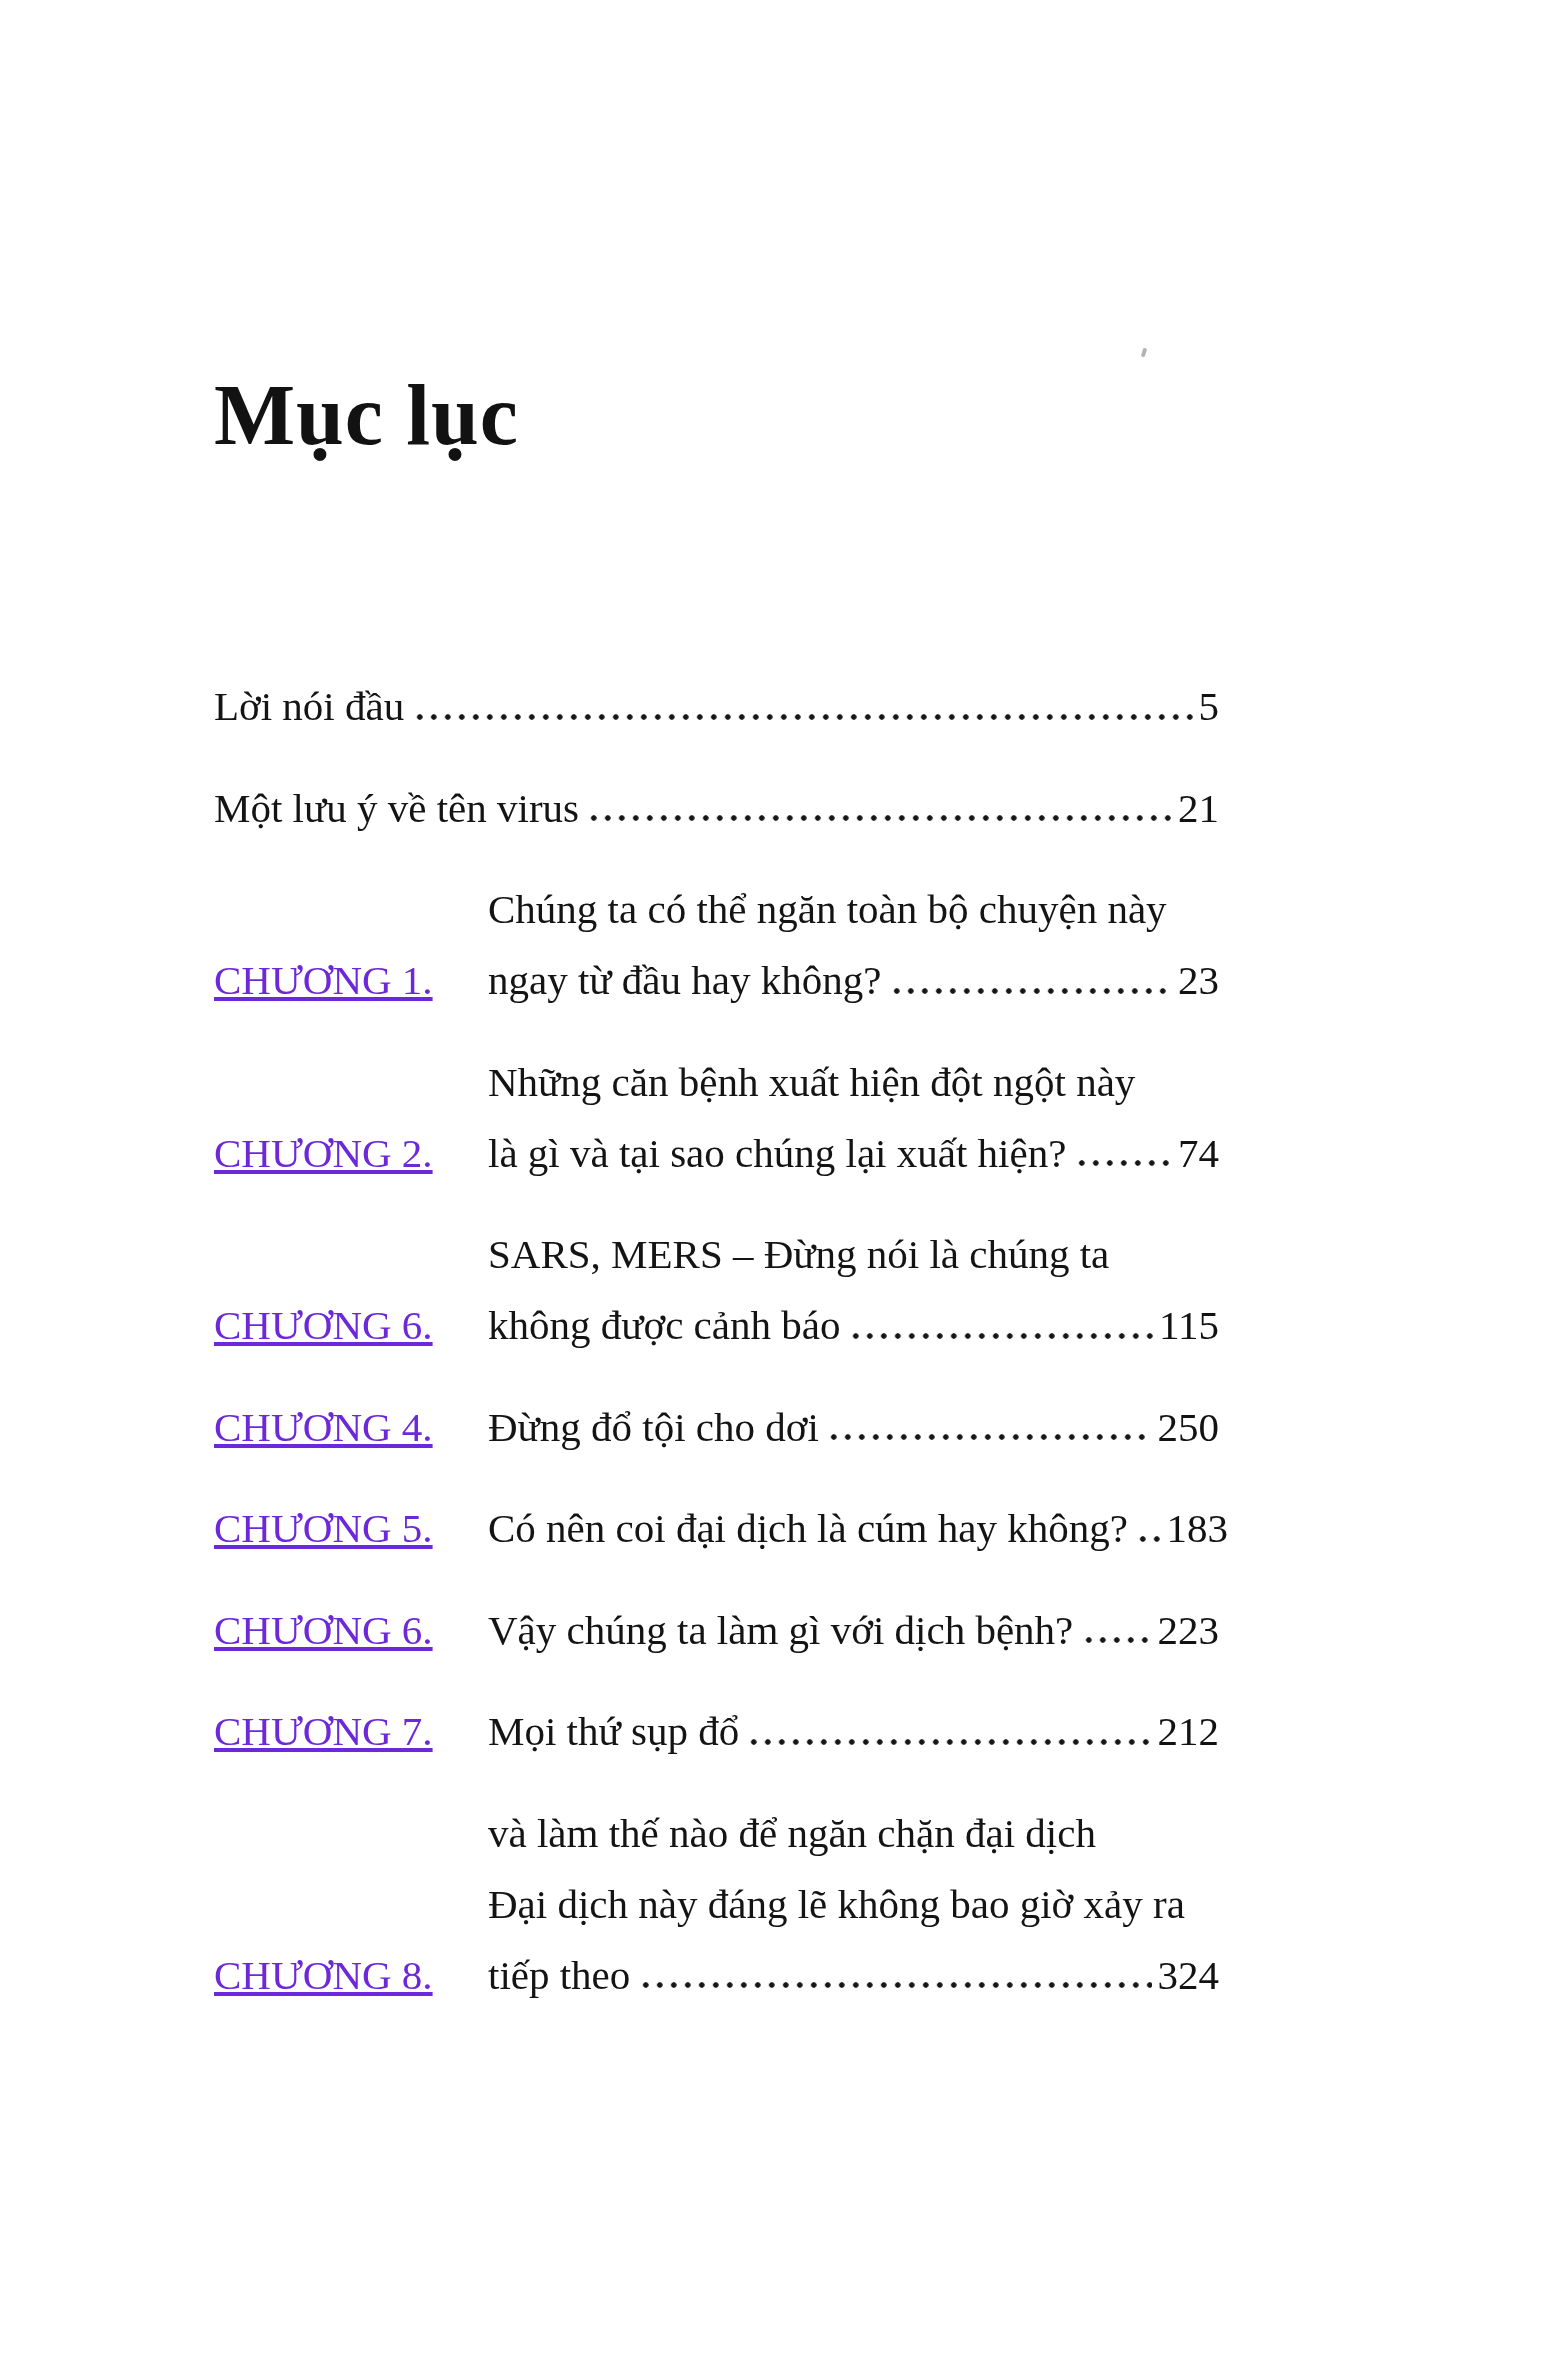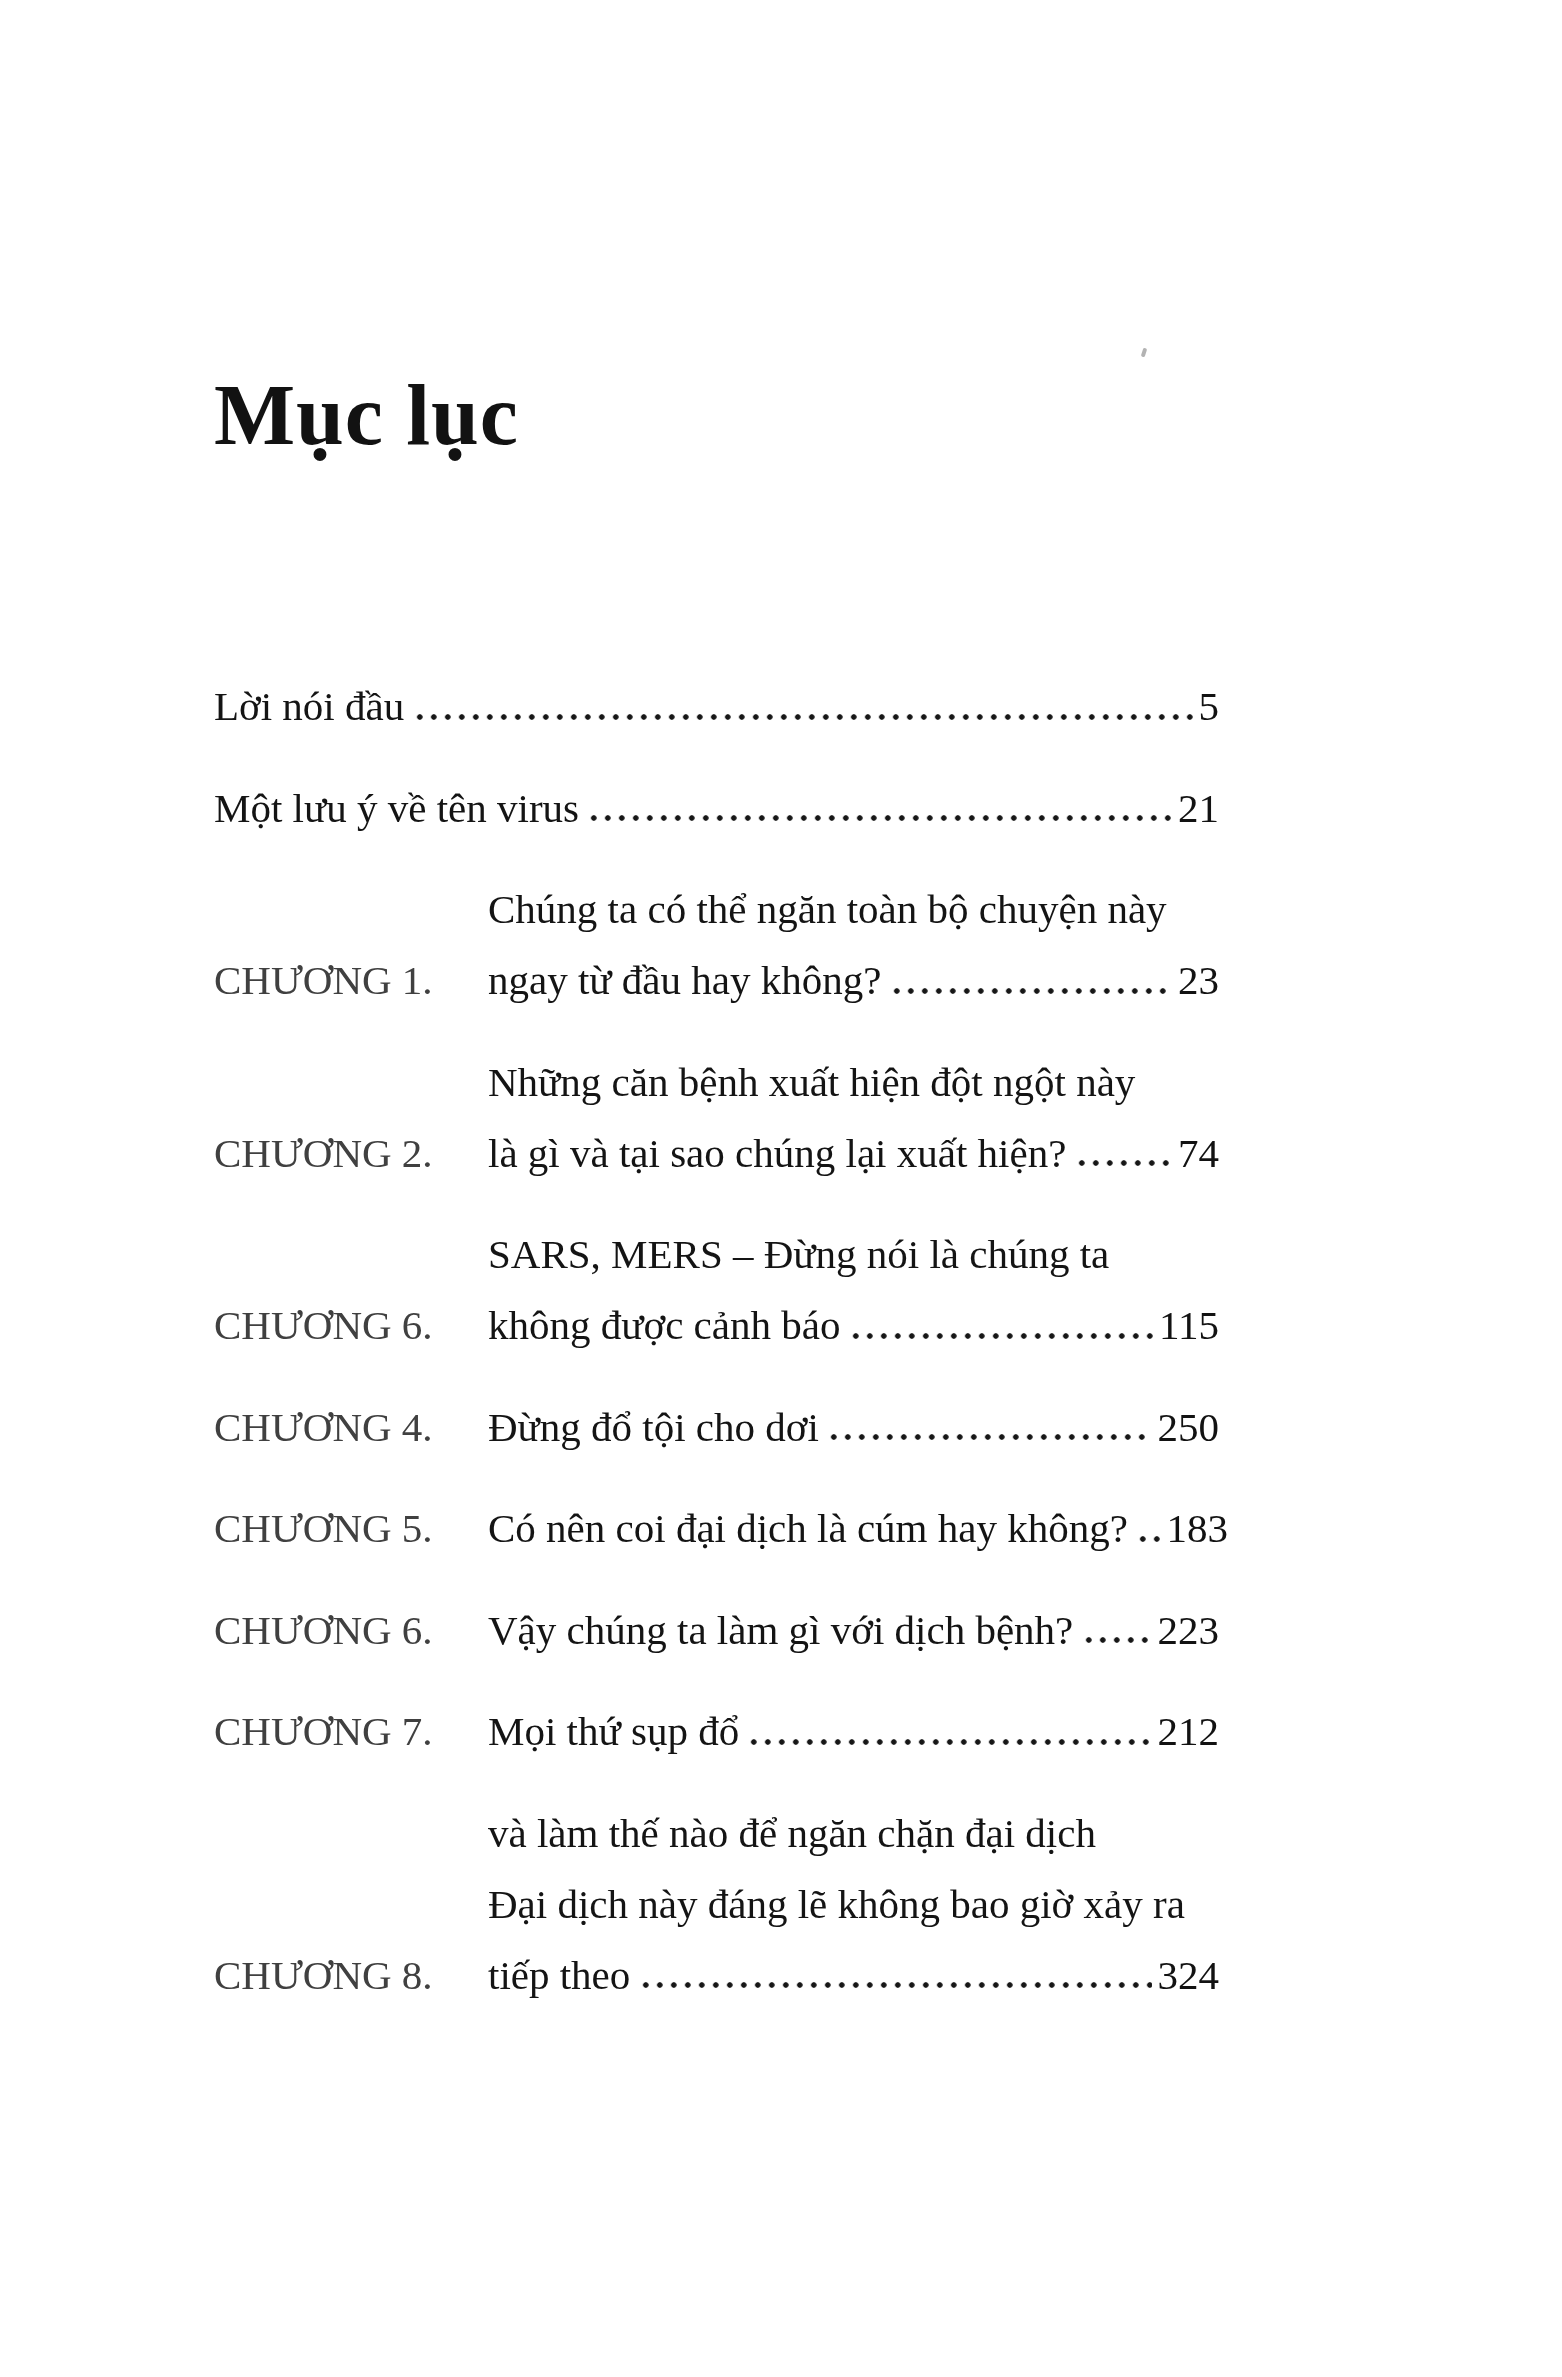--- a/index.html
+++ b/index.html
@@ -34,21 +34,22 @@
     flex-direction: row;
     align-items: flex-end;
     margin-bottom: 30.5px;
     font-size: 41px;
     line-height: 71px;
   }
   .label {
     flex: 0 0 274px;
     width: 274px;
     white-space: nowrap;
-    color: #404040;
+    color: #6d28d9;
+    text-decoration: underline;
   }
   .body {
     flex: 1 1 auto;
     min-width: 0;
   }
   .line {
     display: flex;
     align-items: baseline;
     width: 100%;
   }

